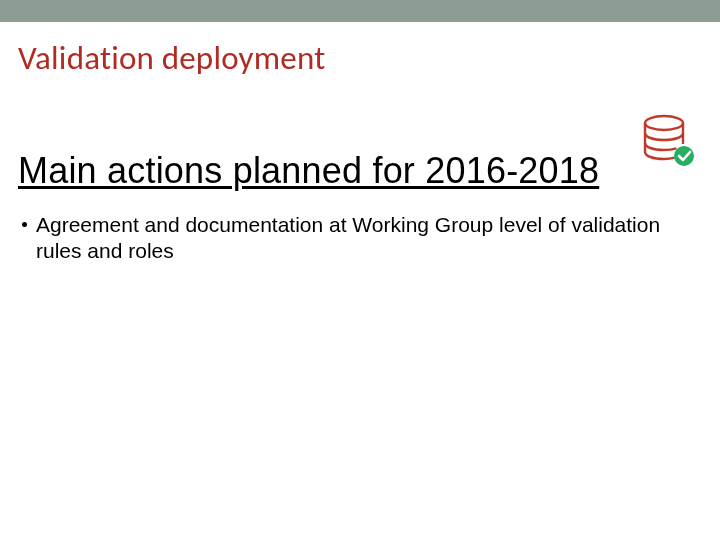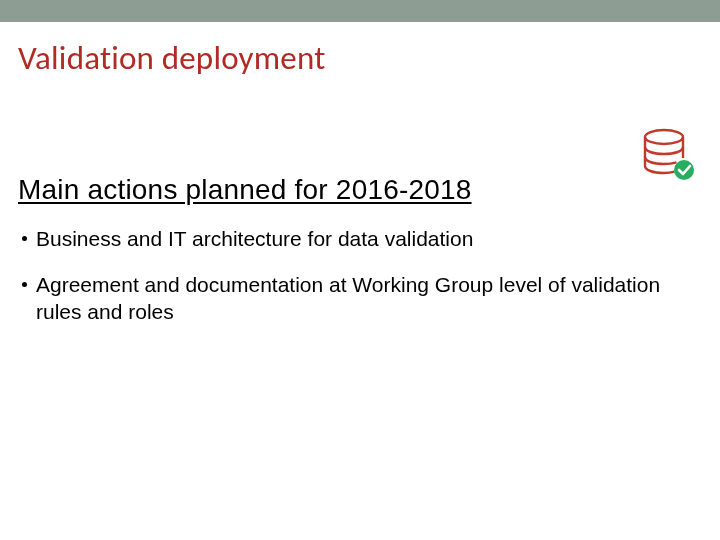--- a/index.html
+++ b/index.html
@@ -5,27 +5,27 @@
   * { box-sizing: border-box; margin: 0; padding: 0; }
   html, body { width: 720px; height: 540px; font-family: Arial, Helvetica, sans-serif; background: #fff; }
   .top-bar { width: 100%; height: 22px; background: #8d9d94; }
   .content { padding: 0 18px; }
   .slide-title {
     font-family: Calibri, 'Segoe UI', Arial, sans-serif;
     font-size: 33px;
     font-weight: 400;
     color: #b02b23;
     margin-top: 16px;
-    margin-bottom: 64px;
+    margin-bottom: 40px;
     letter-spacing: 0.2px;
   }
   .section-row { display: flex; align-items: flex-end; justify-content: space-between; }
   .section-title {
     font-family: Arial, Helvetica, sans-serif;
-    font-size: 28px;
+    font-size: 36px;
     font-weight: 400;
     color: #000;
     text-decoration: underline;
     text-underline-offset: 3px;
     margin-bottom: 10px;
     letter-spacing: 0.2px;
     margin-top: 32px;
   }
   .db-icon { position: relative; top: -30px; margin-right: 6px; flex: 0 0 auto; }
   .bullets { padding-left: 4px; }
@@ -68,20 +68,16 @@
         </g>
         <circle cx="44" cy="42" r="10" fill="#27ae60"></circle>
         <path d="M39 42 L43 46 L50 38" fill="none" stroke="#fff" stroke-width="2.6" stroke-linecap="round" stroke-linejoin="round"></path>
       </svg>
     </span>
   </div>
 
   <div class="bullets">
     <div class="bullet">
       <span class="dot"></span>
-      <span>Business and IT architecture for data validation</span>
-    </div>
-    <div class="bullet">
-      <span class="dot"></span>
       <span>Agreement and documentation at Working Group level of validation rules and roles</span>
     </div>
   </div>
 </div>
 
 </body></html>

